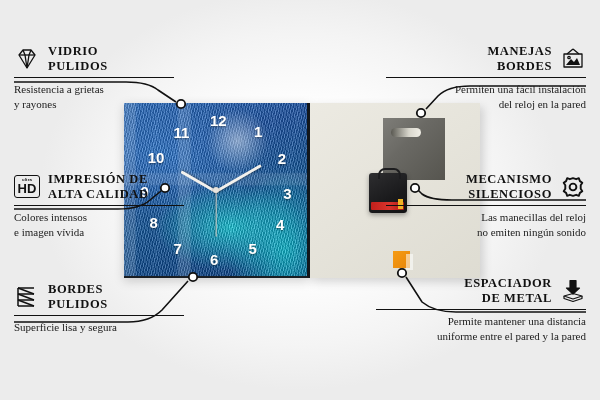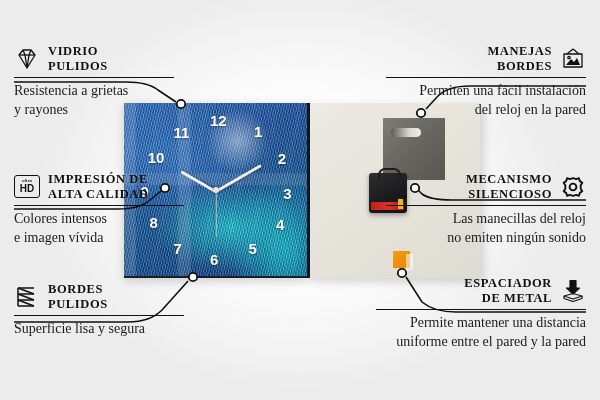--- a/index.html
+++ b/index.html
@@ -79,36 +79,36 @@
   .foam::after{content:"";position:absolute;left:13px;top:3px;width:7px;height:16px;
     background:rgba(255,255,255,.55);}
   
   .callout{position:absolute;}
   .co-title{
     font-family:"Liberation Serif",serif;font-weight:700;font-size:12.5px;
     letter-spacing:.6px;color:#111;line-height:1.18;white-space:nowrap;
   }
   .co-rule{height:1.6px;background:#111;margin:3px 0 4px 0;}
   .co-desc{
-    font-family:"Liberation Serif",serif;font-size:14px;color:#1b1b1b;
+    font-family:"Liberation Serif",serif;font-size:11px;color:#1b1b1b;
     line-height:1.32;white-space:nowrap;
   }
   .co-head{display:flex;align-items:center;gap:8px;}
   .ico{flex:0 0 auto;width:26px;height:24px;display:block;}
   .left .co-title,.left .co-desc{text-align:left;}
   .right{text-align:right;}
   .right .co-head{justify-content:flex-end;align-items:center;}
   .right .co-title,.right .co-desc{text-align:right;}
   .hdbox{
     width:24px;height:21px;border:1.6px solid #111;border-radius:3px;
     display:flex;flex-direction:column;align-items:center;justify-content:center;
     font-family:"Liberation Sans",sans-serif;color:#111;
   }
   .hdbox .u{font-size:4.2px;font-weight:700;letter-spacing:.2px;line-height:1;}
-  .hdbox .d{font-size:10px;font-weight:700;line-height:1.05;}
+  .hdbox .d{font-size:13px;font-weight:700;line-height:1.05;}
   svg.lines{position:absolute;left:0;top:0;width:600px;height:400px;pointer-events:none;}
 </style>
 </head>
 <body>
 
 <div id="stage">
 
   <div class="photo">
     <div class="clockface">
       <span class="num" style="left:47%;top:6%;">12</span>

